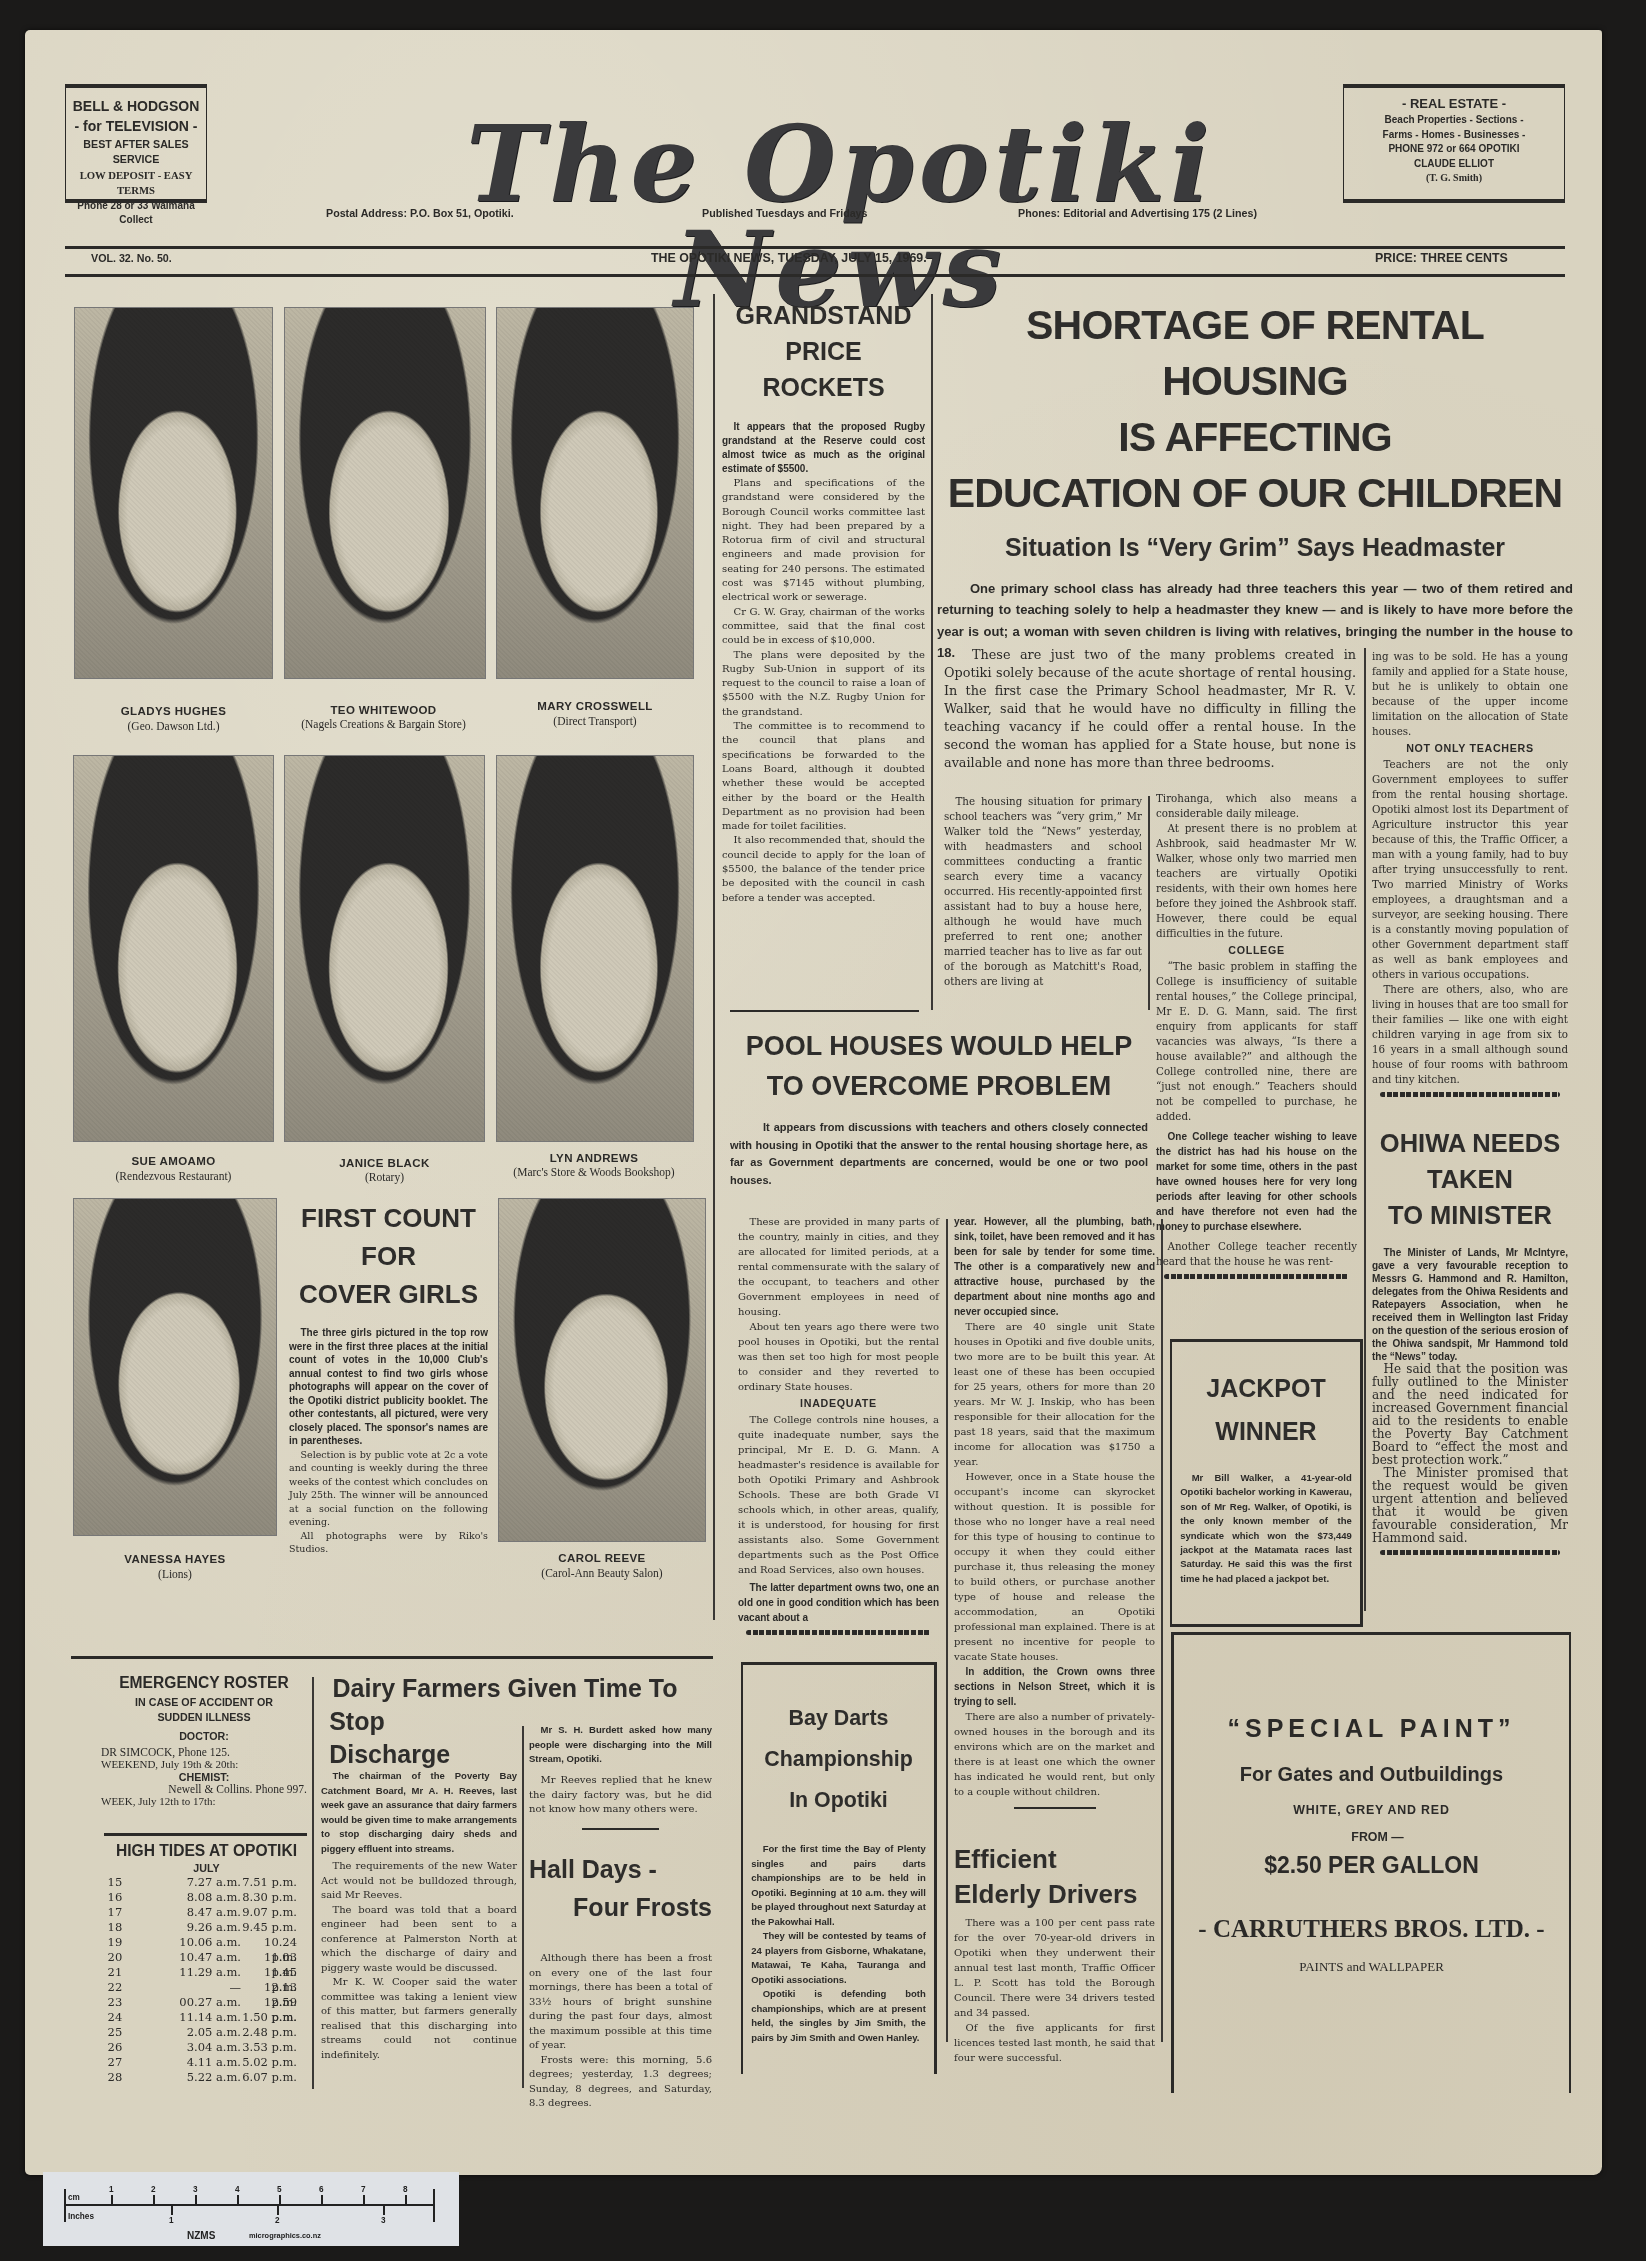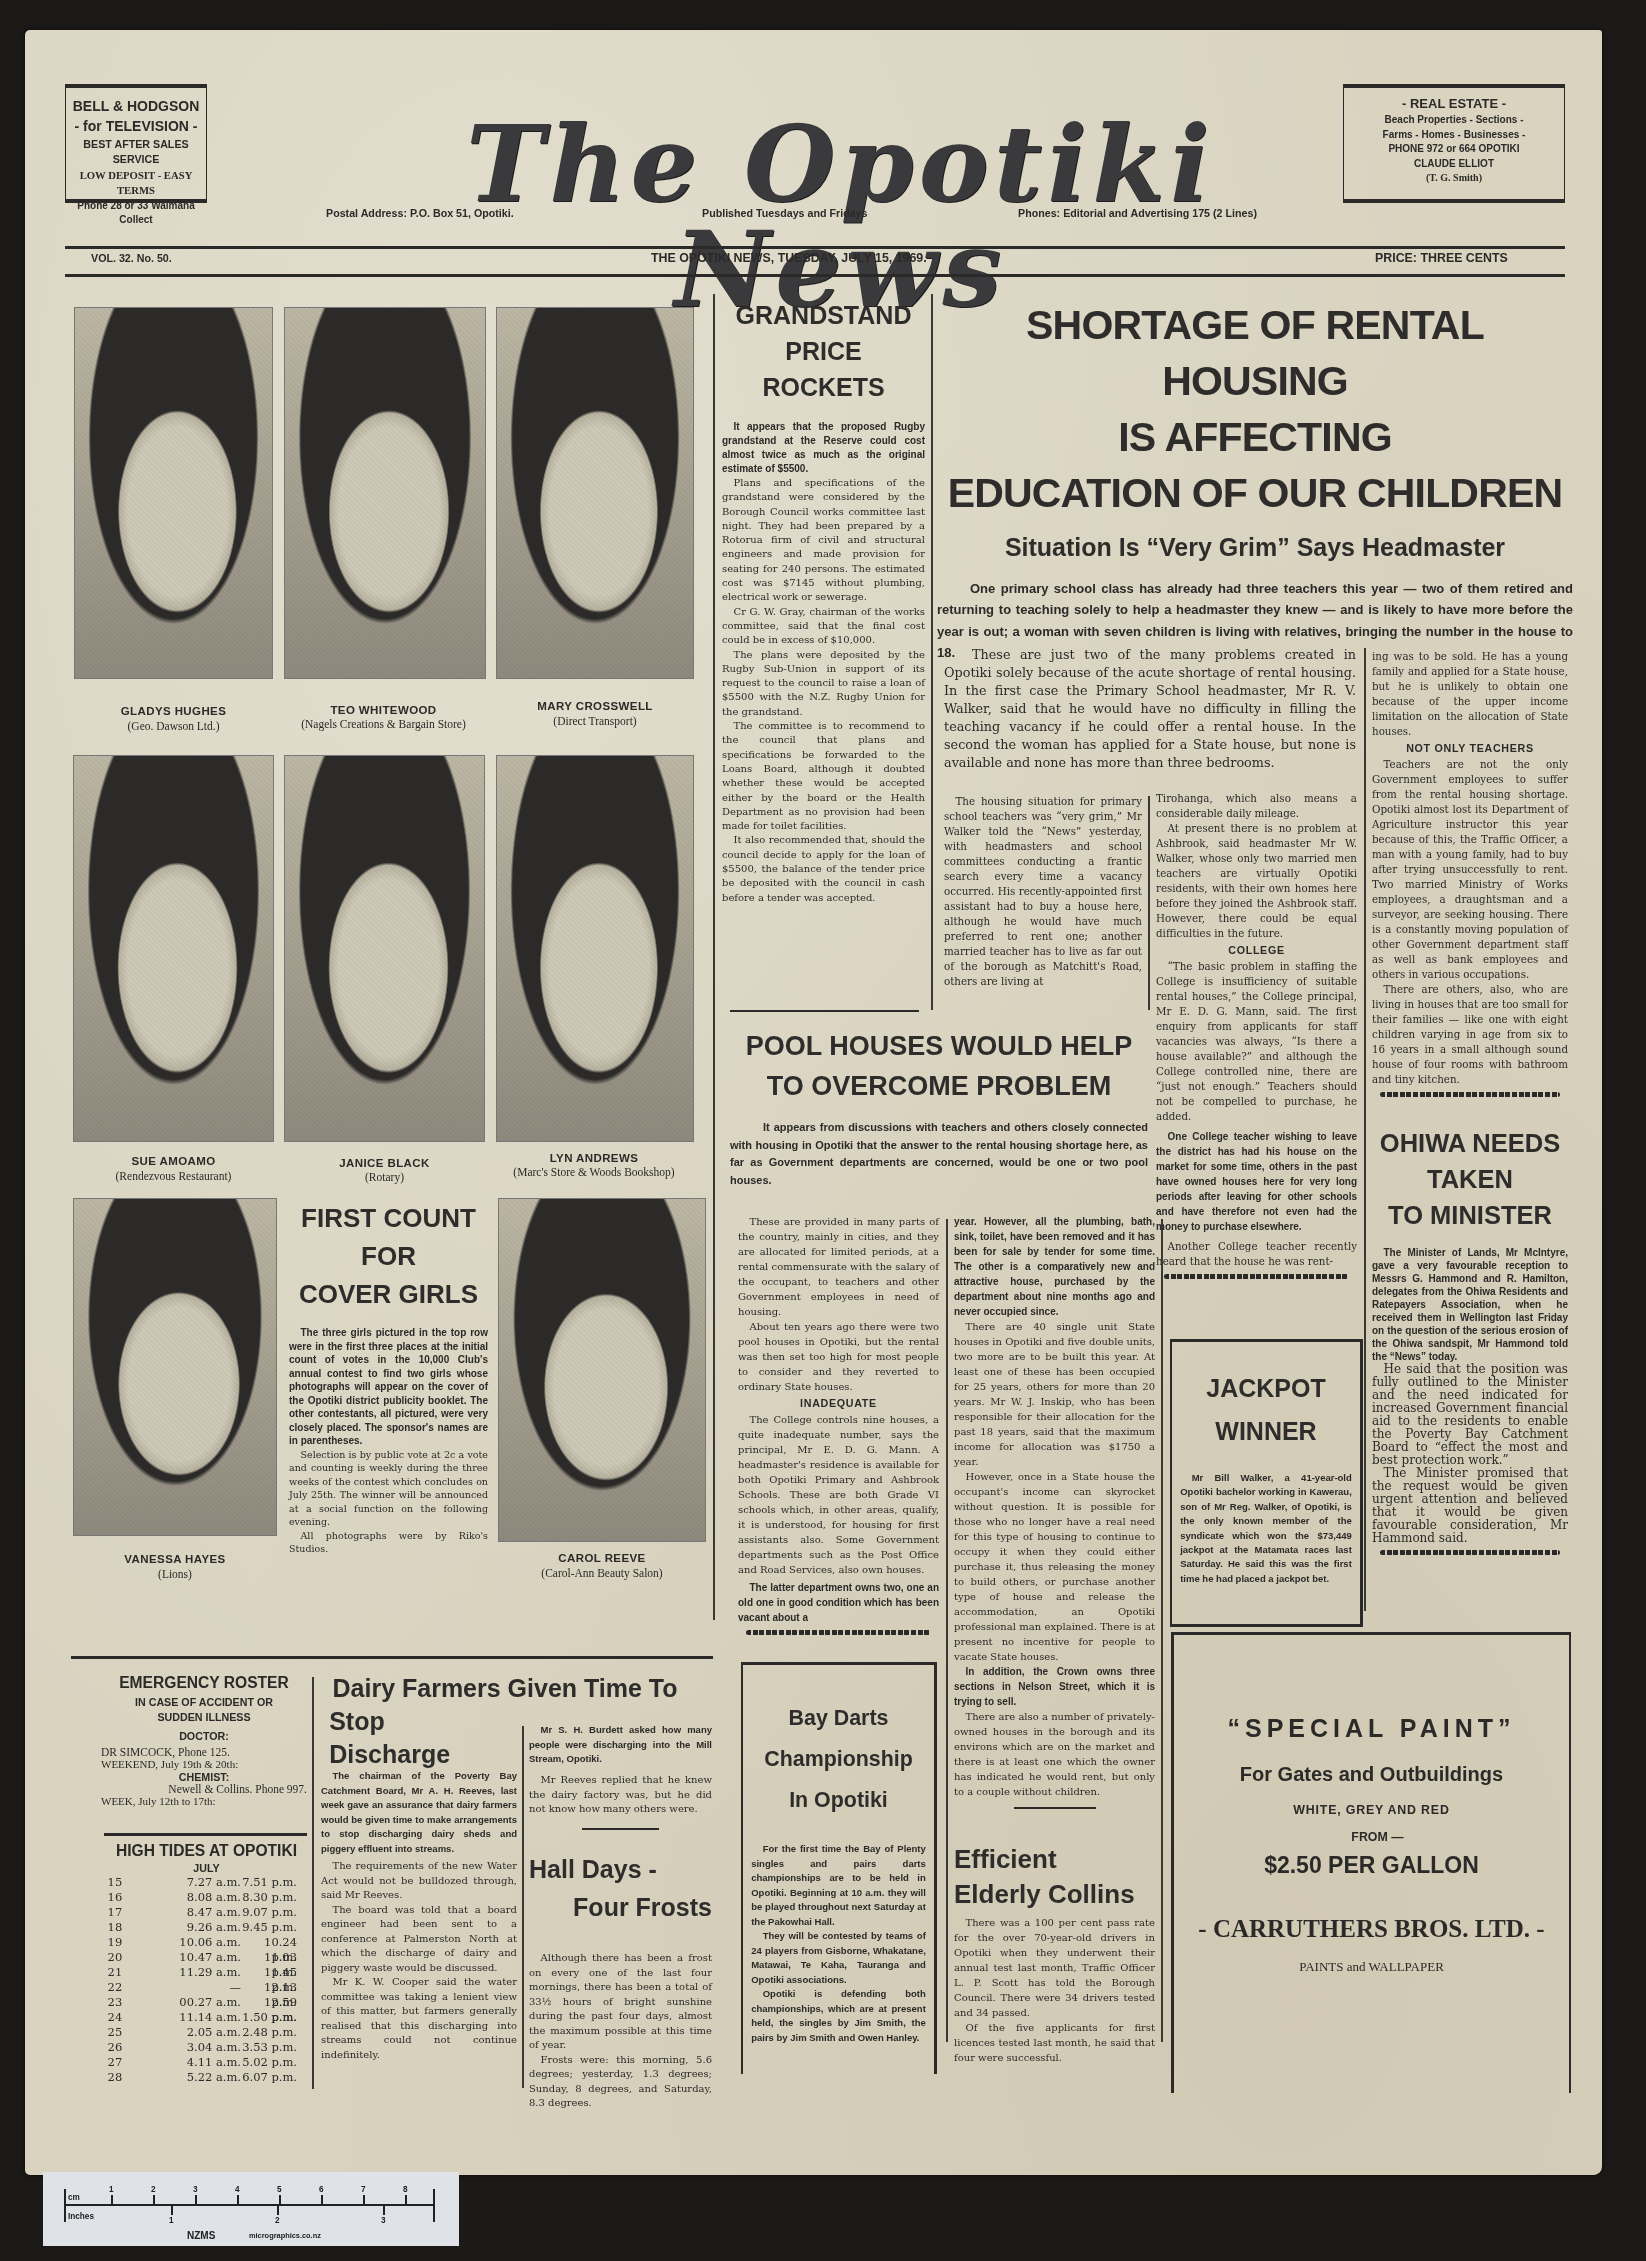--- a/index.html
+++ b/index.html
@@ -271,21 +271,21 @@
       </div>
     <p>There are also a number of privately-owned houses in the borough and its environs which are on the market and there is at least one which the owner has indicated he would rent, but only to a couple without children.</p>
     <div class="rule" style="position:relative; margin:8.2px auto; width:82px; height:1.6px;"></div>
   </div>
 
   <div class="vrule" style="left:1136px; top:1189px; height:823px;"></div>
 
   <div class="abs" style="left:929px; top:1812px; width:201px;">
     <div class="head" style="font-size:26px; line-height:35px; text-align:left;">
       <div>Efficient</div>
-      <div>Elderly Collins</div>
+      <div>Elderly Drivers</div>
     </div>
     <div class="body" style="font-size:10px; margin-top:3.3px;">
       <p>There was a 100 per cent pass rate for the over 70-year-old drivers in Opotiki when they underwent their annual test last month, Traffic Officer L. P. Scott has told the Borough Council. There were 34 drivers tested and 34 passed.</p>
       <p>Of the five applicants for first licences tested last month, he said that four were successful.</p>
     </div>
   </div>
 
   <div class="boxed" style="left:716px; top:1632px; width:196px; height:412px; padding:33px 8.2px 8.2px; border-bottom:none;">
     <div class="head" style="font-size:21.4px; line-height:41px;">
       <div>Bay Darts</div>

